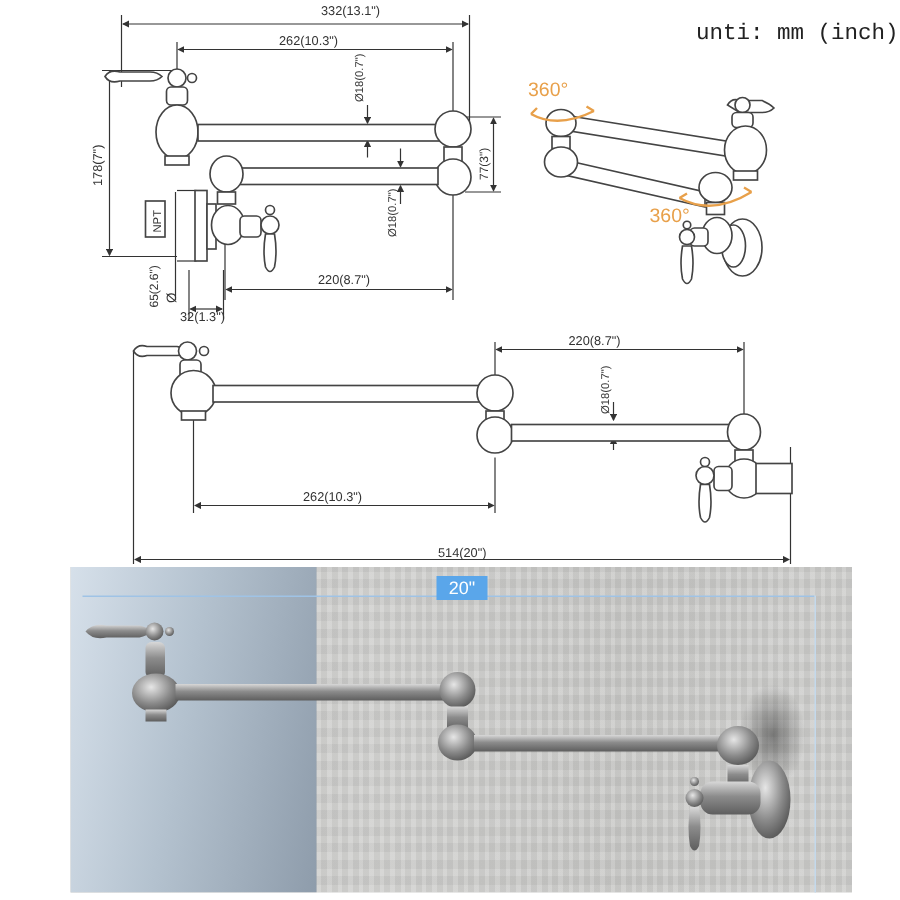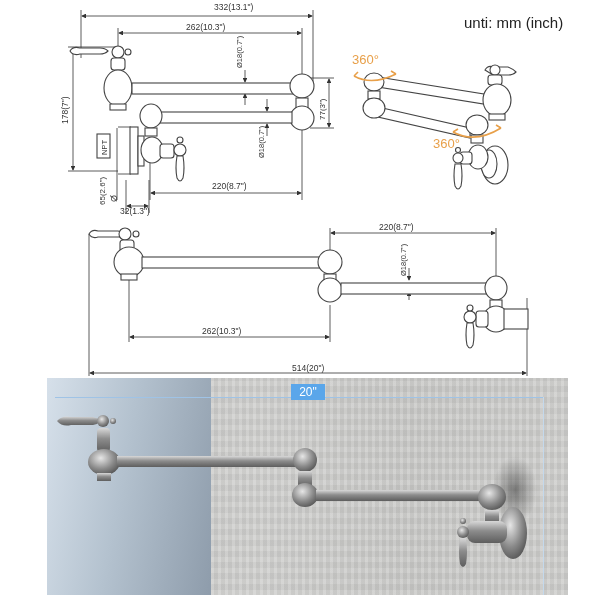--- a/index.html
+++ b/index.html
@@ -1,19 +1,19 @@
 <!DOCTYPE html>
 <html><head>
 <meta charset="utf-8">
 <style>
   html, body { margin:0; padding:0; background:#ffffff; }
   body { width:600px; height:600px; position:relative; overflow:hidden; font-family:"Liberation Sans", sans-serif; }
   .abs { position:absolute; }
   svg text { font-family:"Liberation Sans", sans-serif; }
-  .units { position:absolute; left:464px; top:14px; font-family:Liberation Sans, sans-serif; font-size:15px; color:#222; white-space:nowrap; }
+  .units { position:absolute; left:464px; top:14px; font-family:Liberation Mono, monospace; font-size:15px; color:#222; white-space:nowrap; }
   .photo { position:absolute; left:47px; top:378px; width:521px; height:217px; overflow:hidden;
            background: linear-gradient(90deg, #c9c9c7 0%, #d2d2d0 40%, #cbcbc9 70%, #d0d0ce 100%); }
   .photo .wall-left { position:absolute; left:0; top:0; width:164px; height:100%;
            background: linear-gradient(100deg, #d6e0ea 0%, #b4c2cf 45%, #8e9cab 100%); }
   .photo .texture { position:absolute; left:164px; top:0; right:0; bottom:0;
            background:
              repeating-linear-gradient(90deg, rgba(255,255,255,0.08) 0 3px, rgba(0,0,0,0.04) 3px 7px),
              repeating-linear-gradient(0deg, rgba(255,255,255,0.05) 0 5px, rgba(0,0,0,0.03) 5px 11px); }
   .badge { position:absolute; left:244px; top:6px; width:34px; height:16px; background:#5aa6ea; color:#fff;
            font-size:12px; line-height:16px; text-align:center; }

